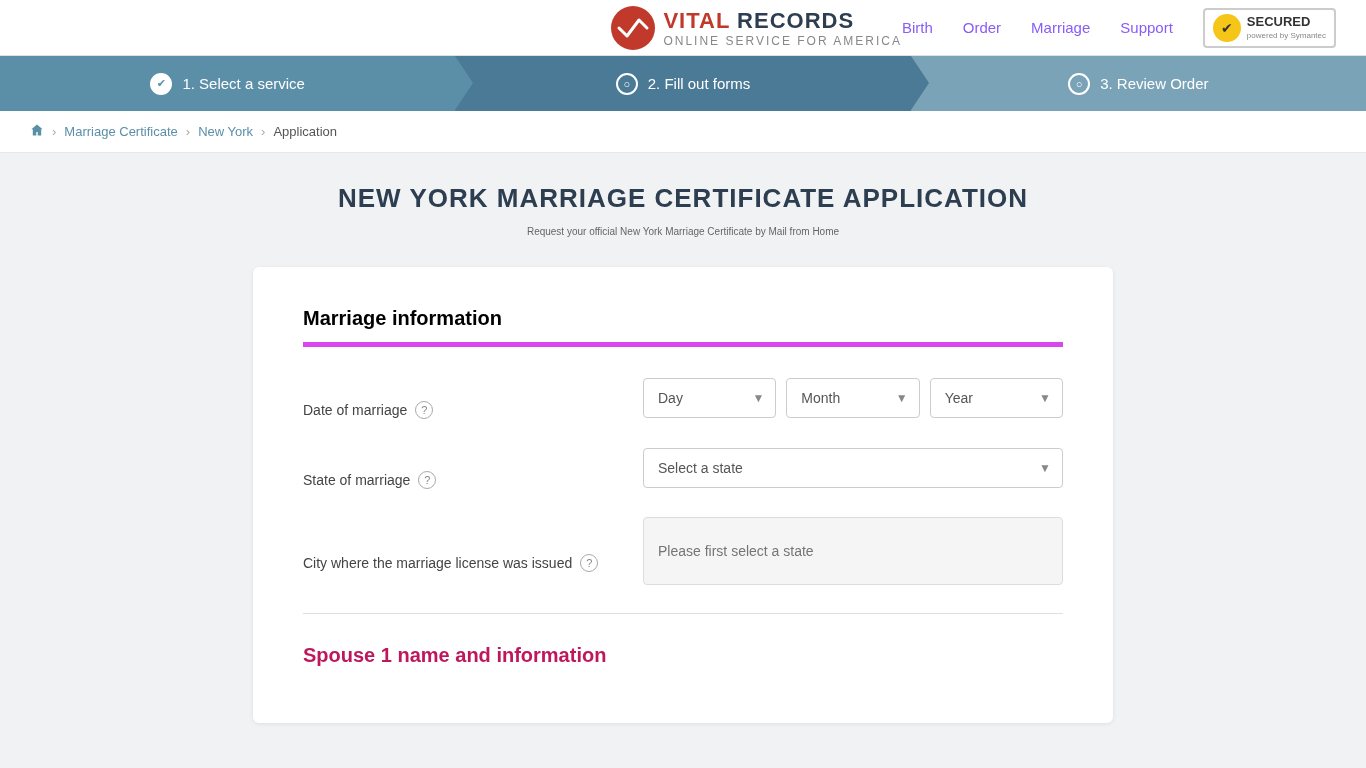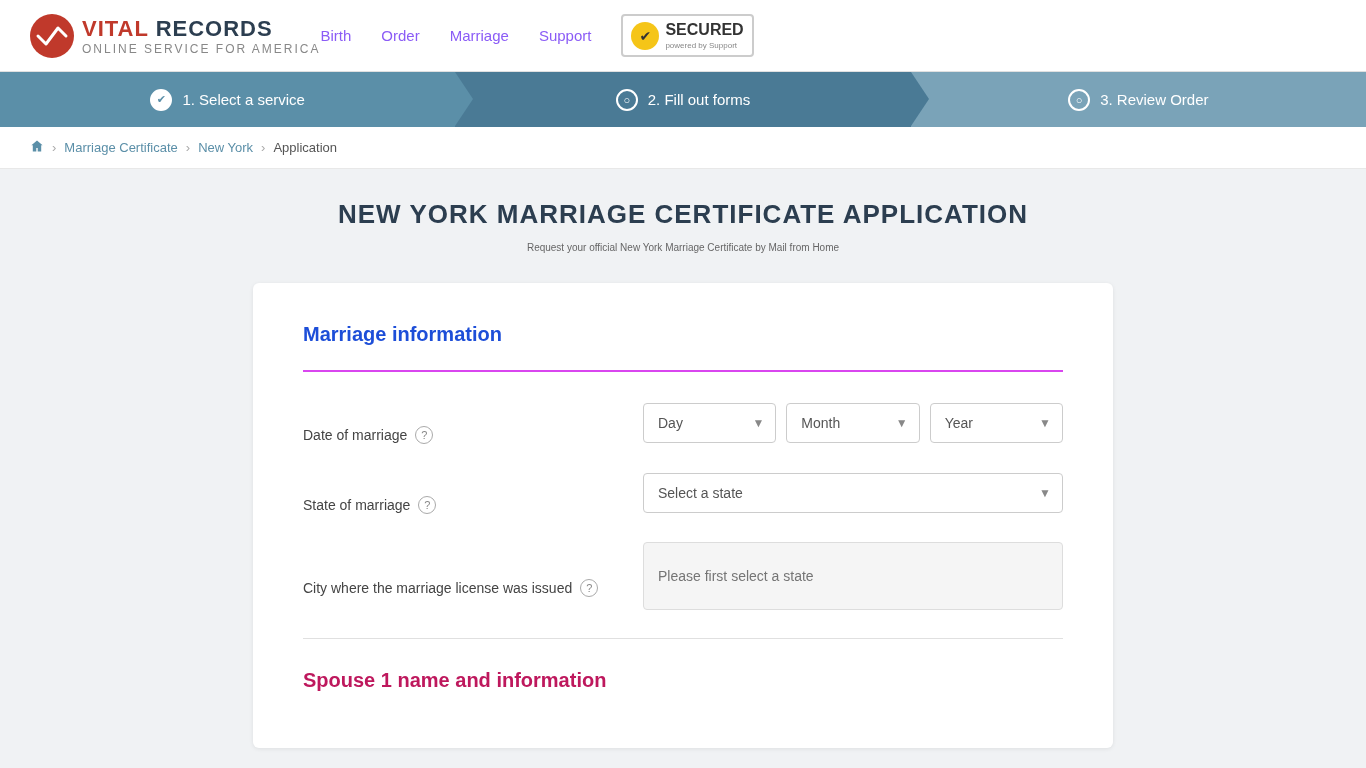--- a/index.html
+++ b/index.html
@@ -3,23 +3,23 @@
   <meta charset="utf-8">
   <style>
     * { box-sizing: border-box; margin: 0; padding: 0; }
     body { font-family: Arial, sans-serif; background: #f0f2f4; color: #333; }
 
     
     .header {
       background: #fff;
       display: flex;
       align-items: center;
-      justify-content: flex-start;
+      justify-content: flex-end;
       padding: 0 30px;
-      height: 72px;
+      height: 56px;
       border-bottom: 1px solid #e0e0e0;
     }
     .logo-area {
       display: flex;
       align-items: center;
       gap: 8px;
     }
     .logo-icon {
       width: 44px;
       height: 44px;
@@ -68,21 +68,21 @@
       align-items: center;
       justify-content: center;
       font-size: 14px;
       color: #333;
     }
     .norton-text {
       font-size: 10px;
       color: #555;
       line-height: 1.3;
     }
-    .norton-text .secured { font-size: 16px; font-weight: bold; color: #333; }
+    .norton-text .secured { font-size: 13px; font-weight: bold; color: #333; }
     .norton-text .powered { font-size: 8px; color: #888; }
 
     
     .progress-bar {
       display: flex;
       height: 55px;
     }
     .progress-step {
       flex: 1;
       display: flex;
@@ -171,23 +171,23 @@
     
     .form-card {
       background: #fff;
       border-radius: 6px;
       padding: 40px 50px;
       box-shadow: 0 1px 4px rgba(0,0,0,0.08);
     }
     .section-title {
       font-size: 20px;
       font-weight: 700;
-      color: #1d4ed8;
-      padding-bottom: 24px;
-      border-bottom: 2px solid #d946ef;
+      color: #000000;
+      padding-bottom: 12px;
+      border-bottom: 5px solid #d946ef;
       margin-bottom: 30px;
     }
     .form-row {
       display: flex;
       align-items: center;
       margin-bottom: 28px;
       gap: 20px;
     }
     .form-label {
       width: 320px;
@@ -291,21 +291,21 @@
 
   <nav class="nav-area">
     <a href="#" class="nav-link">Birth</a>
     <a href="#" class="nav-link">Order</a>
     <a href="#" class="nav-link">Marriage</a>
     <a href="#" class="nav-link">Support</a>
     <div class="norton-badge">
       <div class="norton-check">✔</div>
       <div class="norton-text">
         <div class="secured">SECURED</div>
-        <div class="powered">powered by Support</div>
+        <div class="powered">powered by Symantec</div>
       </div>
     </div>
   </nav>
 </header>
 
 <div class="progress-bar">
   <div class="progress-step step-done">
     <div class="step-circle filled">✔</div>
     <span>1. Select a service</span>
   </div>

